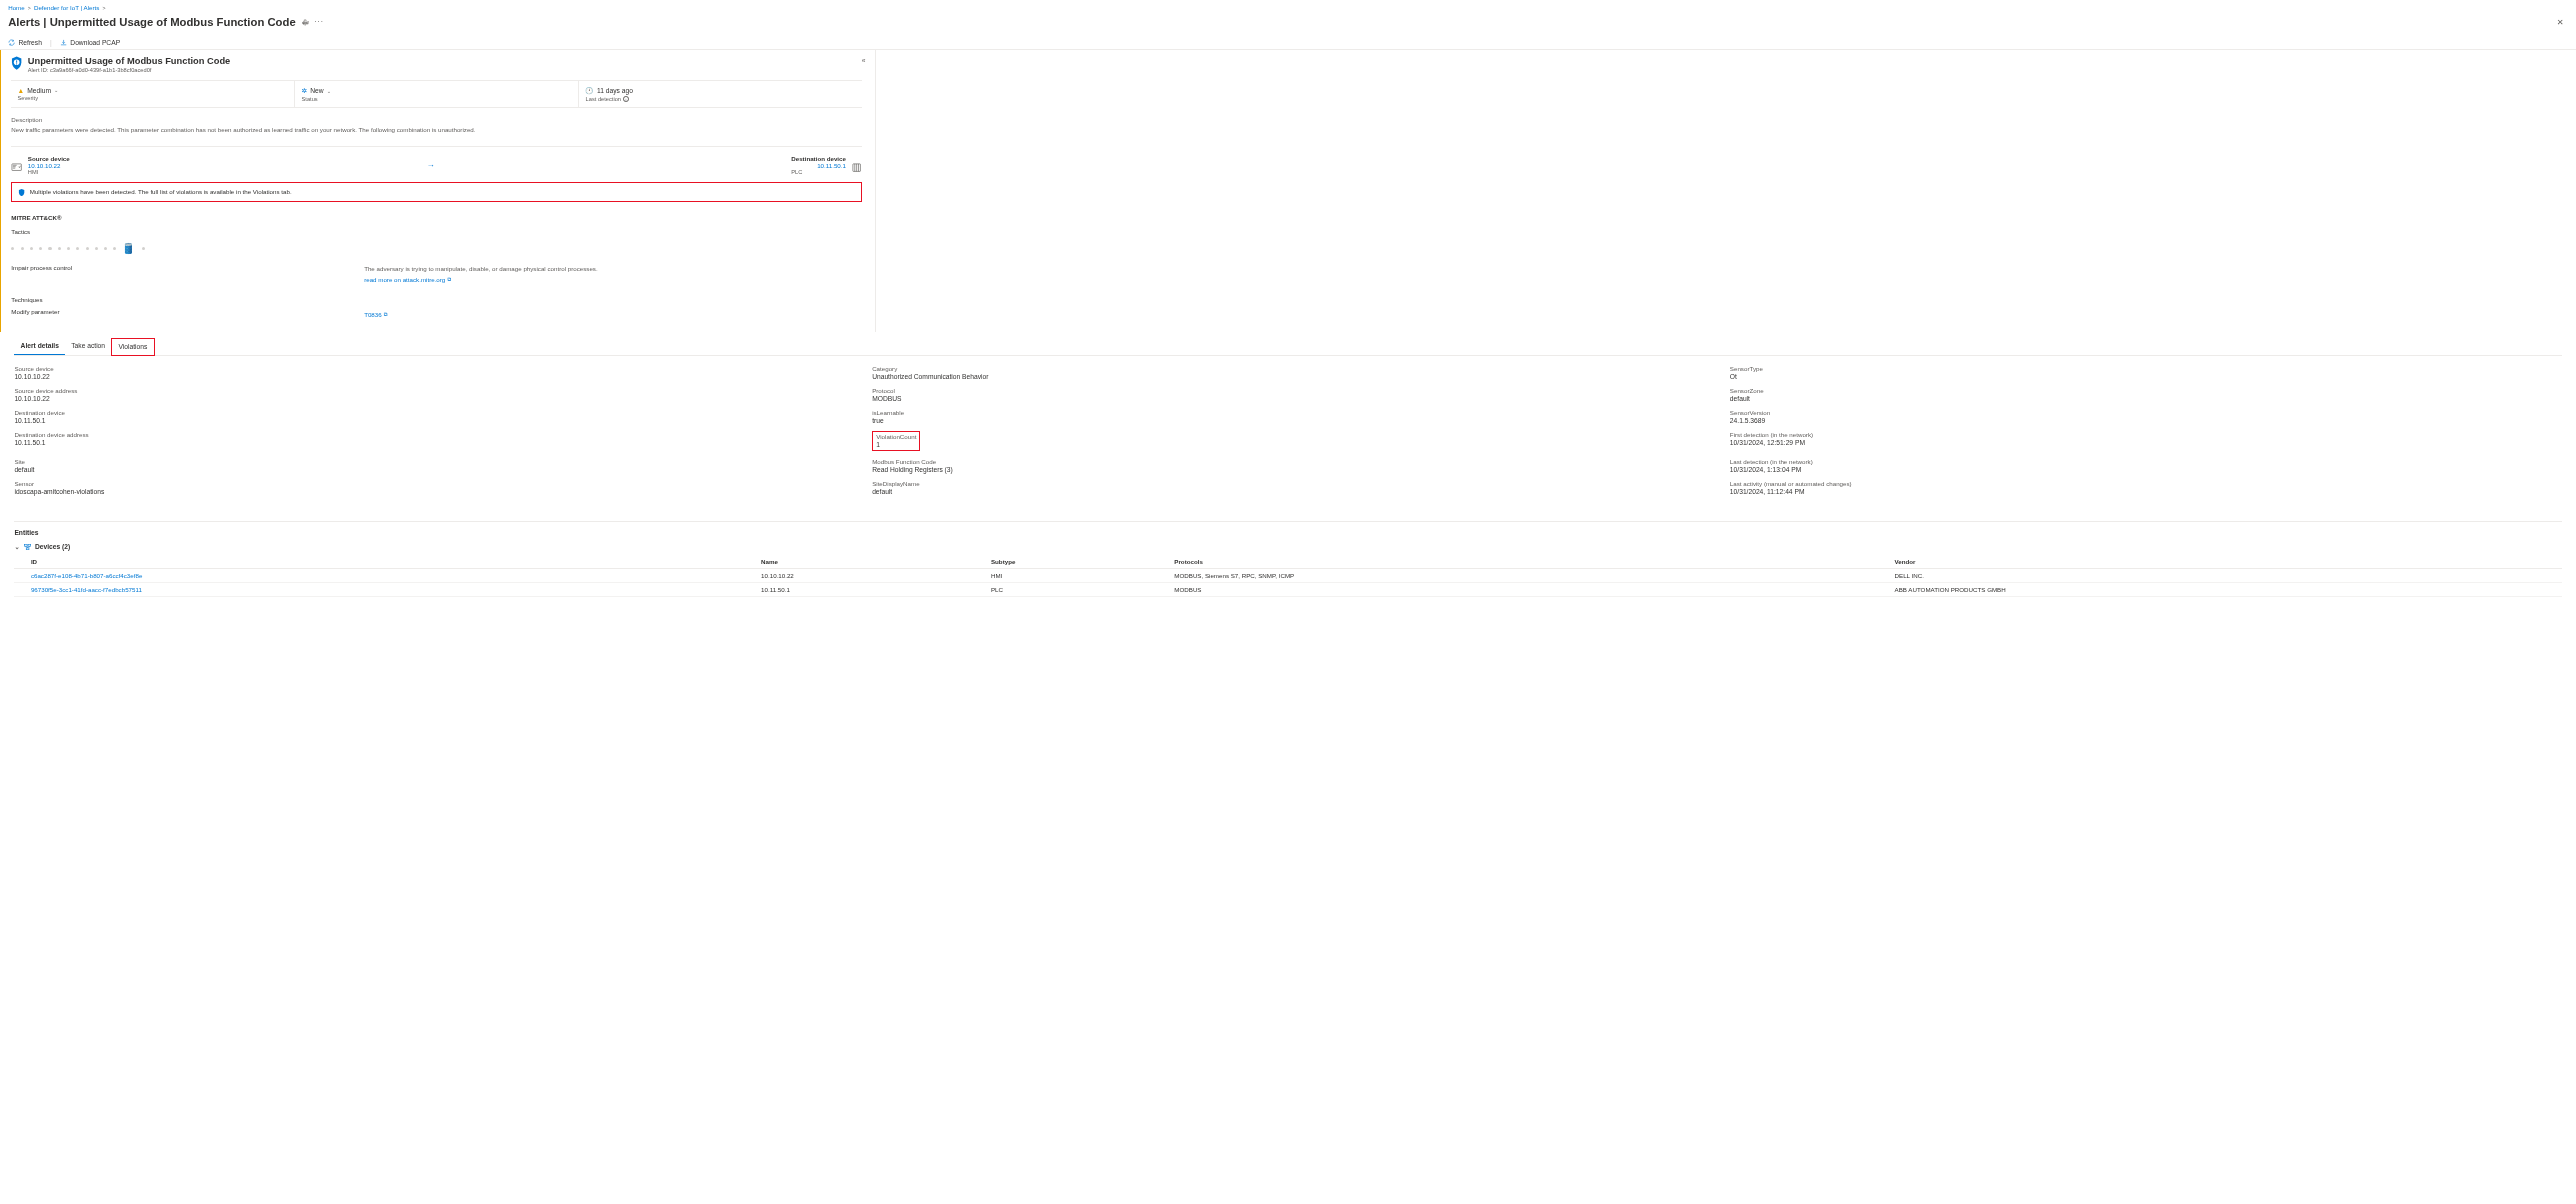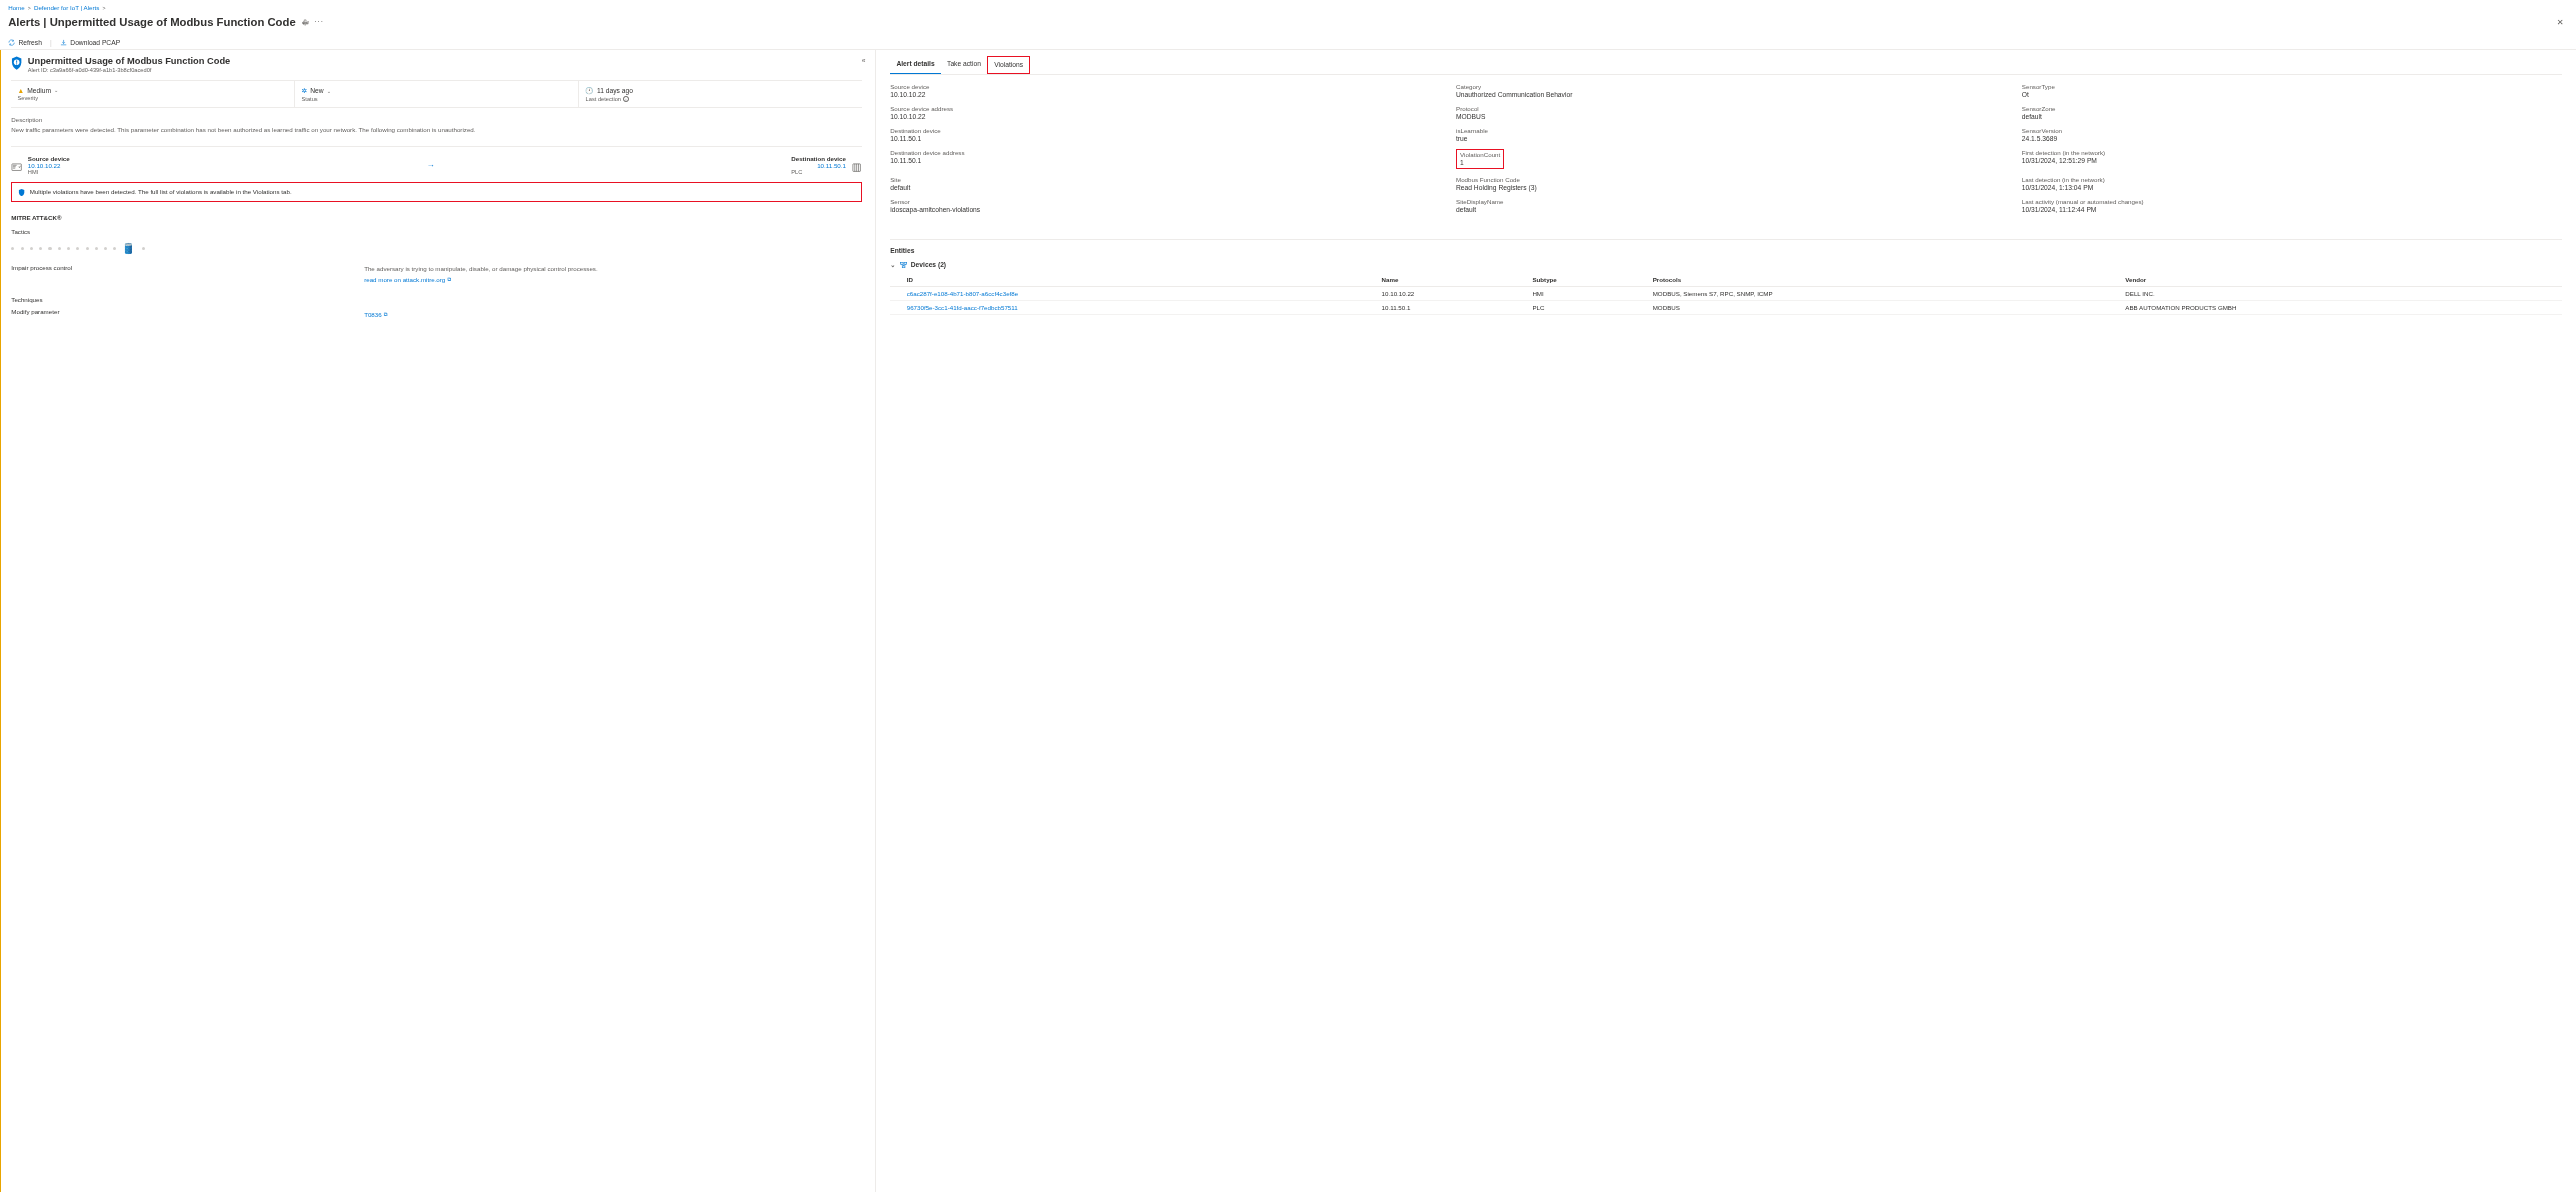--- a/index.html
+++ b/index.html
@@ -21,21 +21,21 @@
     .page-title { font-size: 11.3px; font-weight: 600; }
     .title-icons { display:flex; gap: 5.2px; color:#605e5c; }
     .close-x { font-size: 8.2px; color:#605e5c; cursor:pointer; padding: 2.1px 4.1px; }
 
     
     .command-bar { padding: 3.1px 8.2px; border-bottom: 0.5px solid #edebe9; display: flex; gap: 8.2px; align-items: center; }
     .cmd-btn { display: flex; align-items: center; gap: 3.1px; color: #323130; cursor: pointer; font-size: 6.7px; }
     .cmd-sep { color:#d2d0ce; }
 
     
-    .main { display: flex; min-height: calc(100vh - 62px); }
+    .main { display: flex; min-height: calc(100vh - 62px); flex-direction: column; }
     .left-pane { width: 34%; border-right: 0.5px solid #edebe9; border-left: 1.5px solid #e8a400; padding: 6.2px 12.4px 12.4px 10.3px; position: relative; }
     .right-pane { flex: 1; padding: 6.2px 14.4px 12.4px; }
 
     
     .alert-head { display: flex; gap: 5.2px; align-items: flex-start; position: relative; }
     .shield { width: 11.3px; height: 14.4px; color: #0078d4; flex-shrink:0; }
     .ah-title { font-size: 9.3px; font-weight: 600; }
     .ah-sub { font-size: 5.7px; color: #605e5c; margin-top: 1px; }
     .collapse-icon { position:absolute; right:-3.1px; top:1px; cursor:pointer; color:#605e5c; font-size:6.7px; }
 

